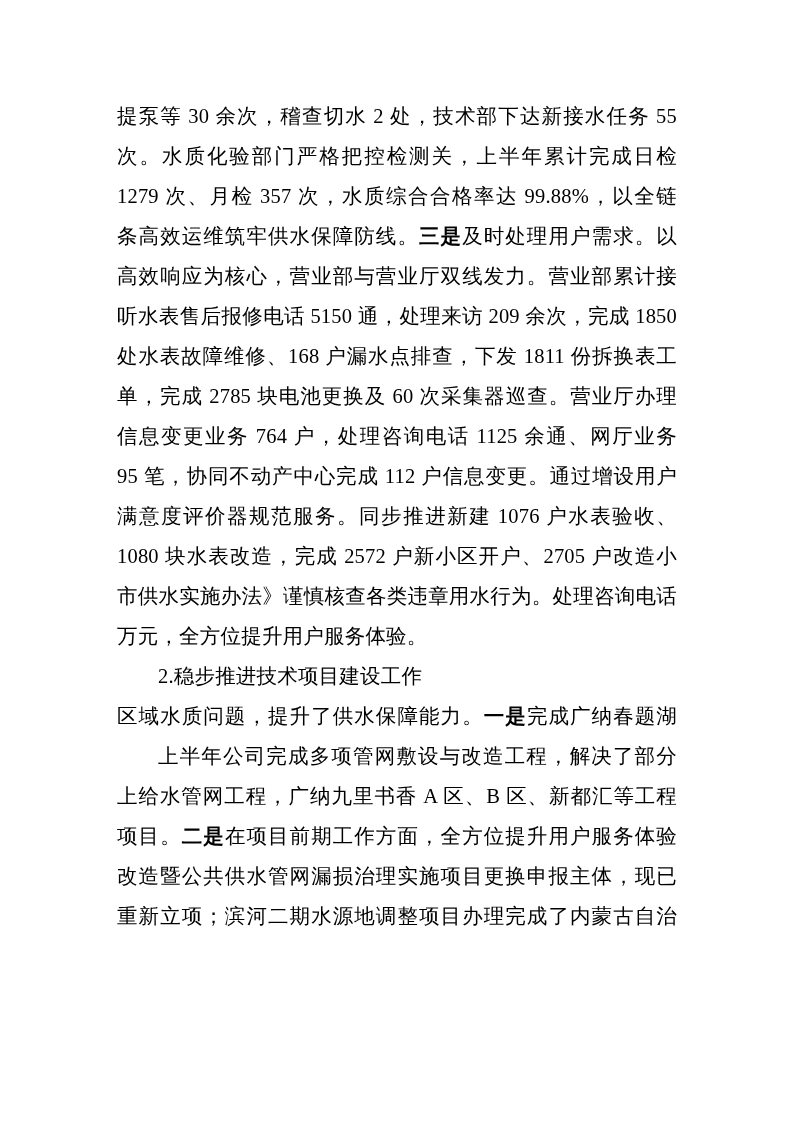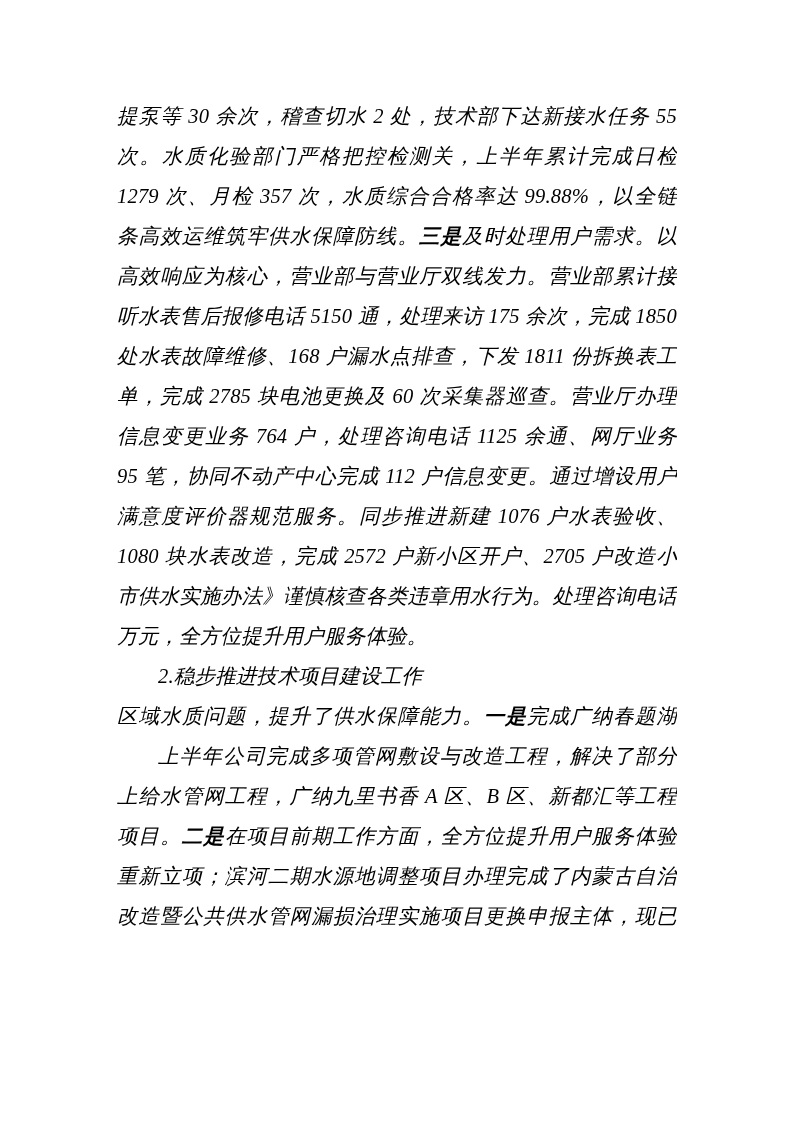--- a/index.html
+++ b/index.html
@@ -35,49 +35,49 @@
     text-align-last: justify;
     letter-spacing: 0.2px;
   }
   .line.left {
     text-align: center;
     text-align-last: left;
   }
   .line.indent {
     padding-left: 41px;
   }
-  .run { font-weight: normal; font-style: italic; }
+  .run { font-weight: normal; }
   .run.b { font-weight: bold; }
 </style>
 </head>
 <body>
 
 <div class="page">
   <div class="doc">
       <div class="paragraph">
         <div class="line"><span class="run">提泵等 30 余次，稽查切水 2 处，技术部下达新接水任务 55</span></div>
         <div class="line"><span class="run">次。水质化验部门严格把控检测关，上半年累计完成日检</span></div>
         <div class="line"><span class="run">1279 次、月检 357 次，水质综合合格率达 99.88%，以全链</span></div>
         <div class="line"><span class="run">条高效运维筑牢供水保障防线。</span><span class="run b">三是</span><span class="run">及时处理用户需求。以</span></div>
         <div class="line"><span class="run">高效响应为核心，营业部与营业厅双线发力。营业部累计接</span></div>
-        <div class="line"><span class="run">听水表售后报修电话 5150 通，处理来访 175 余次，完成 1850</span></div>
+        <div class="line"><span class="run">听水表售后报修电话 5150 通，处理来访 209 余次，完成 1850</span></div>
         <div class="line"><span class="run">处水表故障维修、168 户漏水点排查，下发 1811 份拆换表工</span></div>
         <div class="line"><span class="run">单，完成 2785 块电池更换及 60 次采集器巡查。营业厅办理</span></div>
         <div class="line"><span class="run">信息变更业务 764 户，处理咨询电话 1125 余通、网厅业务</span></div>
         <div class="line"><span class="run">95 笔，协同不动产中心完成 112 户信息变更。通过增设用户</span></div>
         <div class="line"><span class="run">满意度评价器规范服务。同步推进新建 1076 户水表验收、</span></div>
         <div class="line"><span class="run">1080 块水表改造，完成 2572 户新小区开户、2705 户改造小</span></div>
         <div class="line"><span class="run">市供水实施办法》谨慎核查各类违章用水行为。处理咨询电话</span></div>
         <div class="line left"><span class="run">万元，全方位提升用户服务体验。</span></div>
       </div>
       <div class="paragraph">
         <div class="line left indent"><span class="run">2.稳步推进技术项目建设工作</span></div>
       </div>
       <div class="paragraph">
         <div class="line"><span class="run">区域水质问题，提升了供水保障能力。</span><span class="run b">一是</span><span class="run">完成广纳春题湖</span></div>
         <div class="line indent"><span class="run">上半年公司完成多项管网敷设与改造工程，解决了部分</span></div>
         <div class="line"><span class="run">上给水管网工程，广纳九里书香 A 区、B 区、新都汇等工程</span></div>
         <div class="line"><span class="run">项目。</span><span class="run b">二是</span><span class="run">在项目前期工作方面，全方位提升用户服务体验</span></div>
+        <div class="line"><span class="run">改造暨公共供水管网漏损治理实施项目更换申报主体，现已</span></div>
         <div class="line"><span class="run">重新立项；滨河二期水源地调整项目办理完成了内蒙古自治</span></div>
-        <div class="line"><span class="run">改造暨公共供水管网漏损治理实施项目更换申报主体，现已</span></div>
       </div>
     </div>
 </div>
 
 </body></html>

